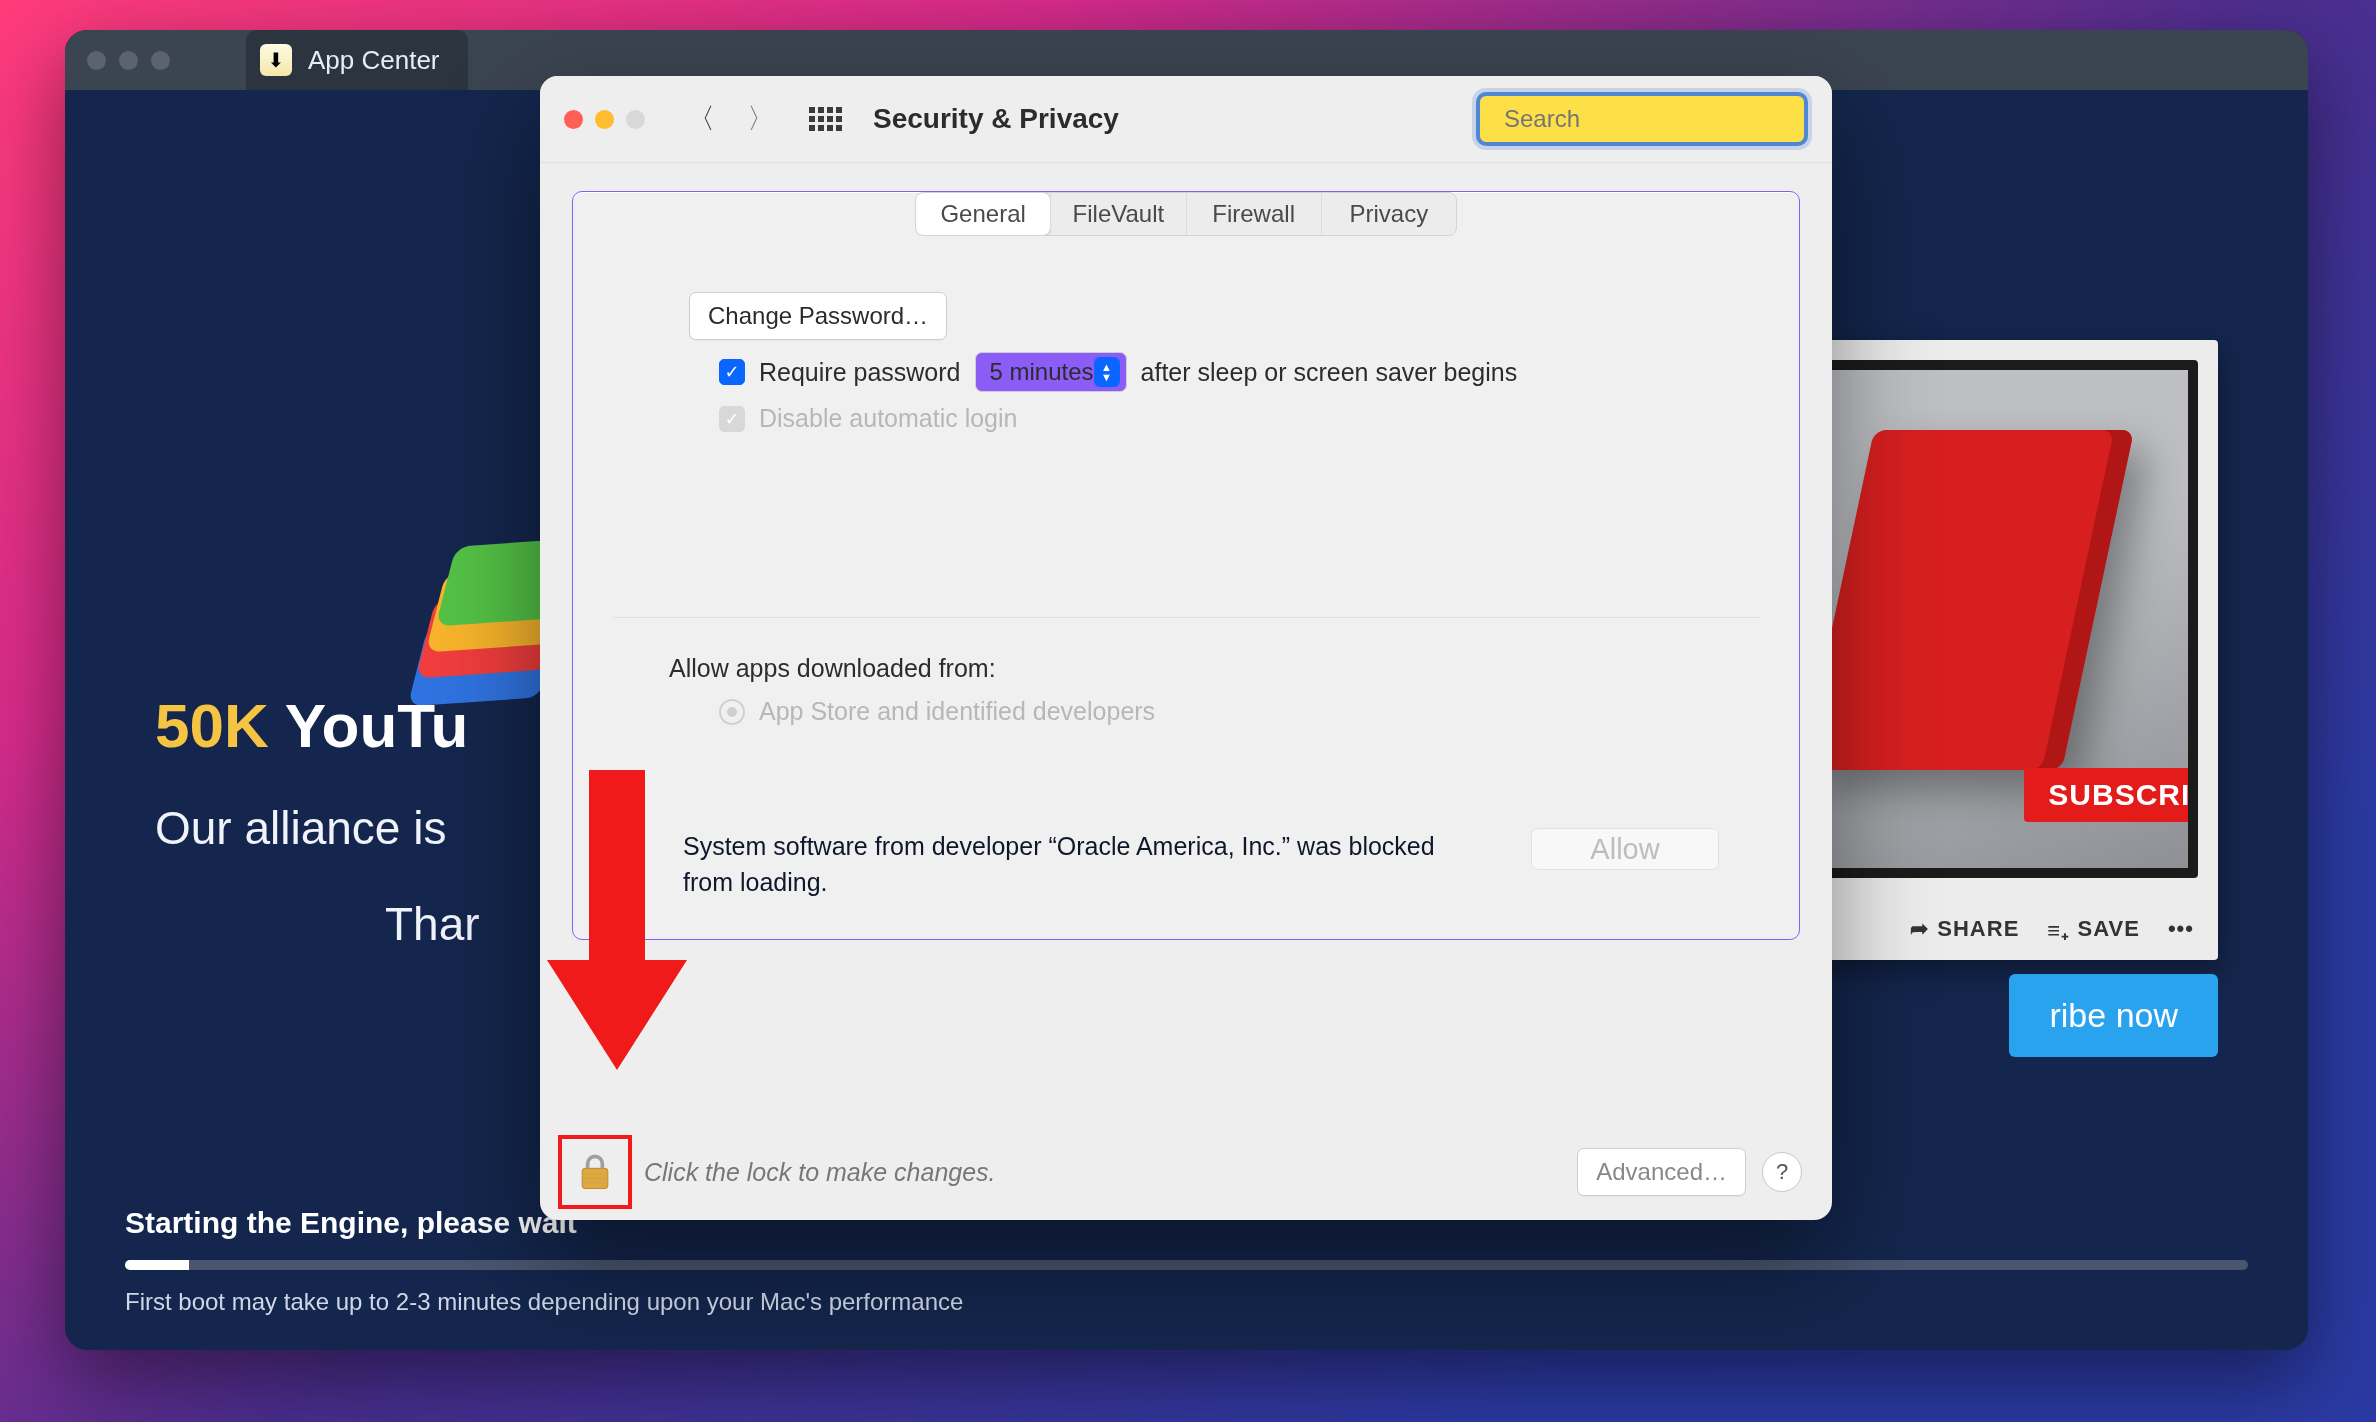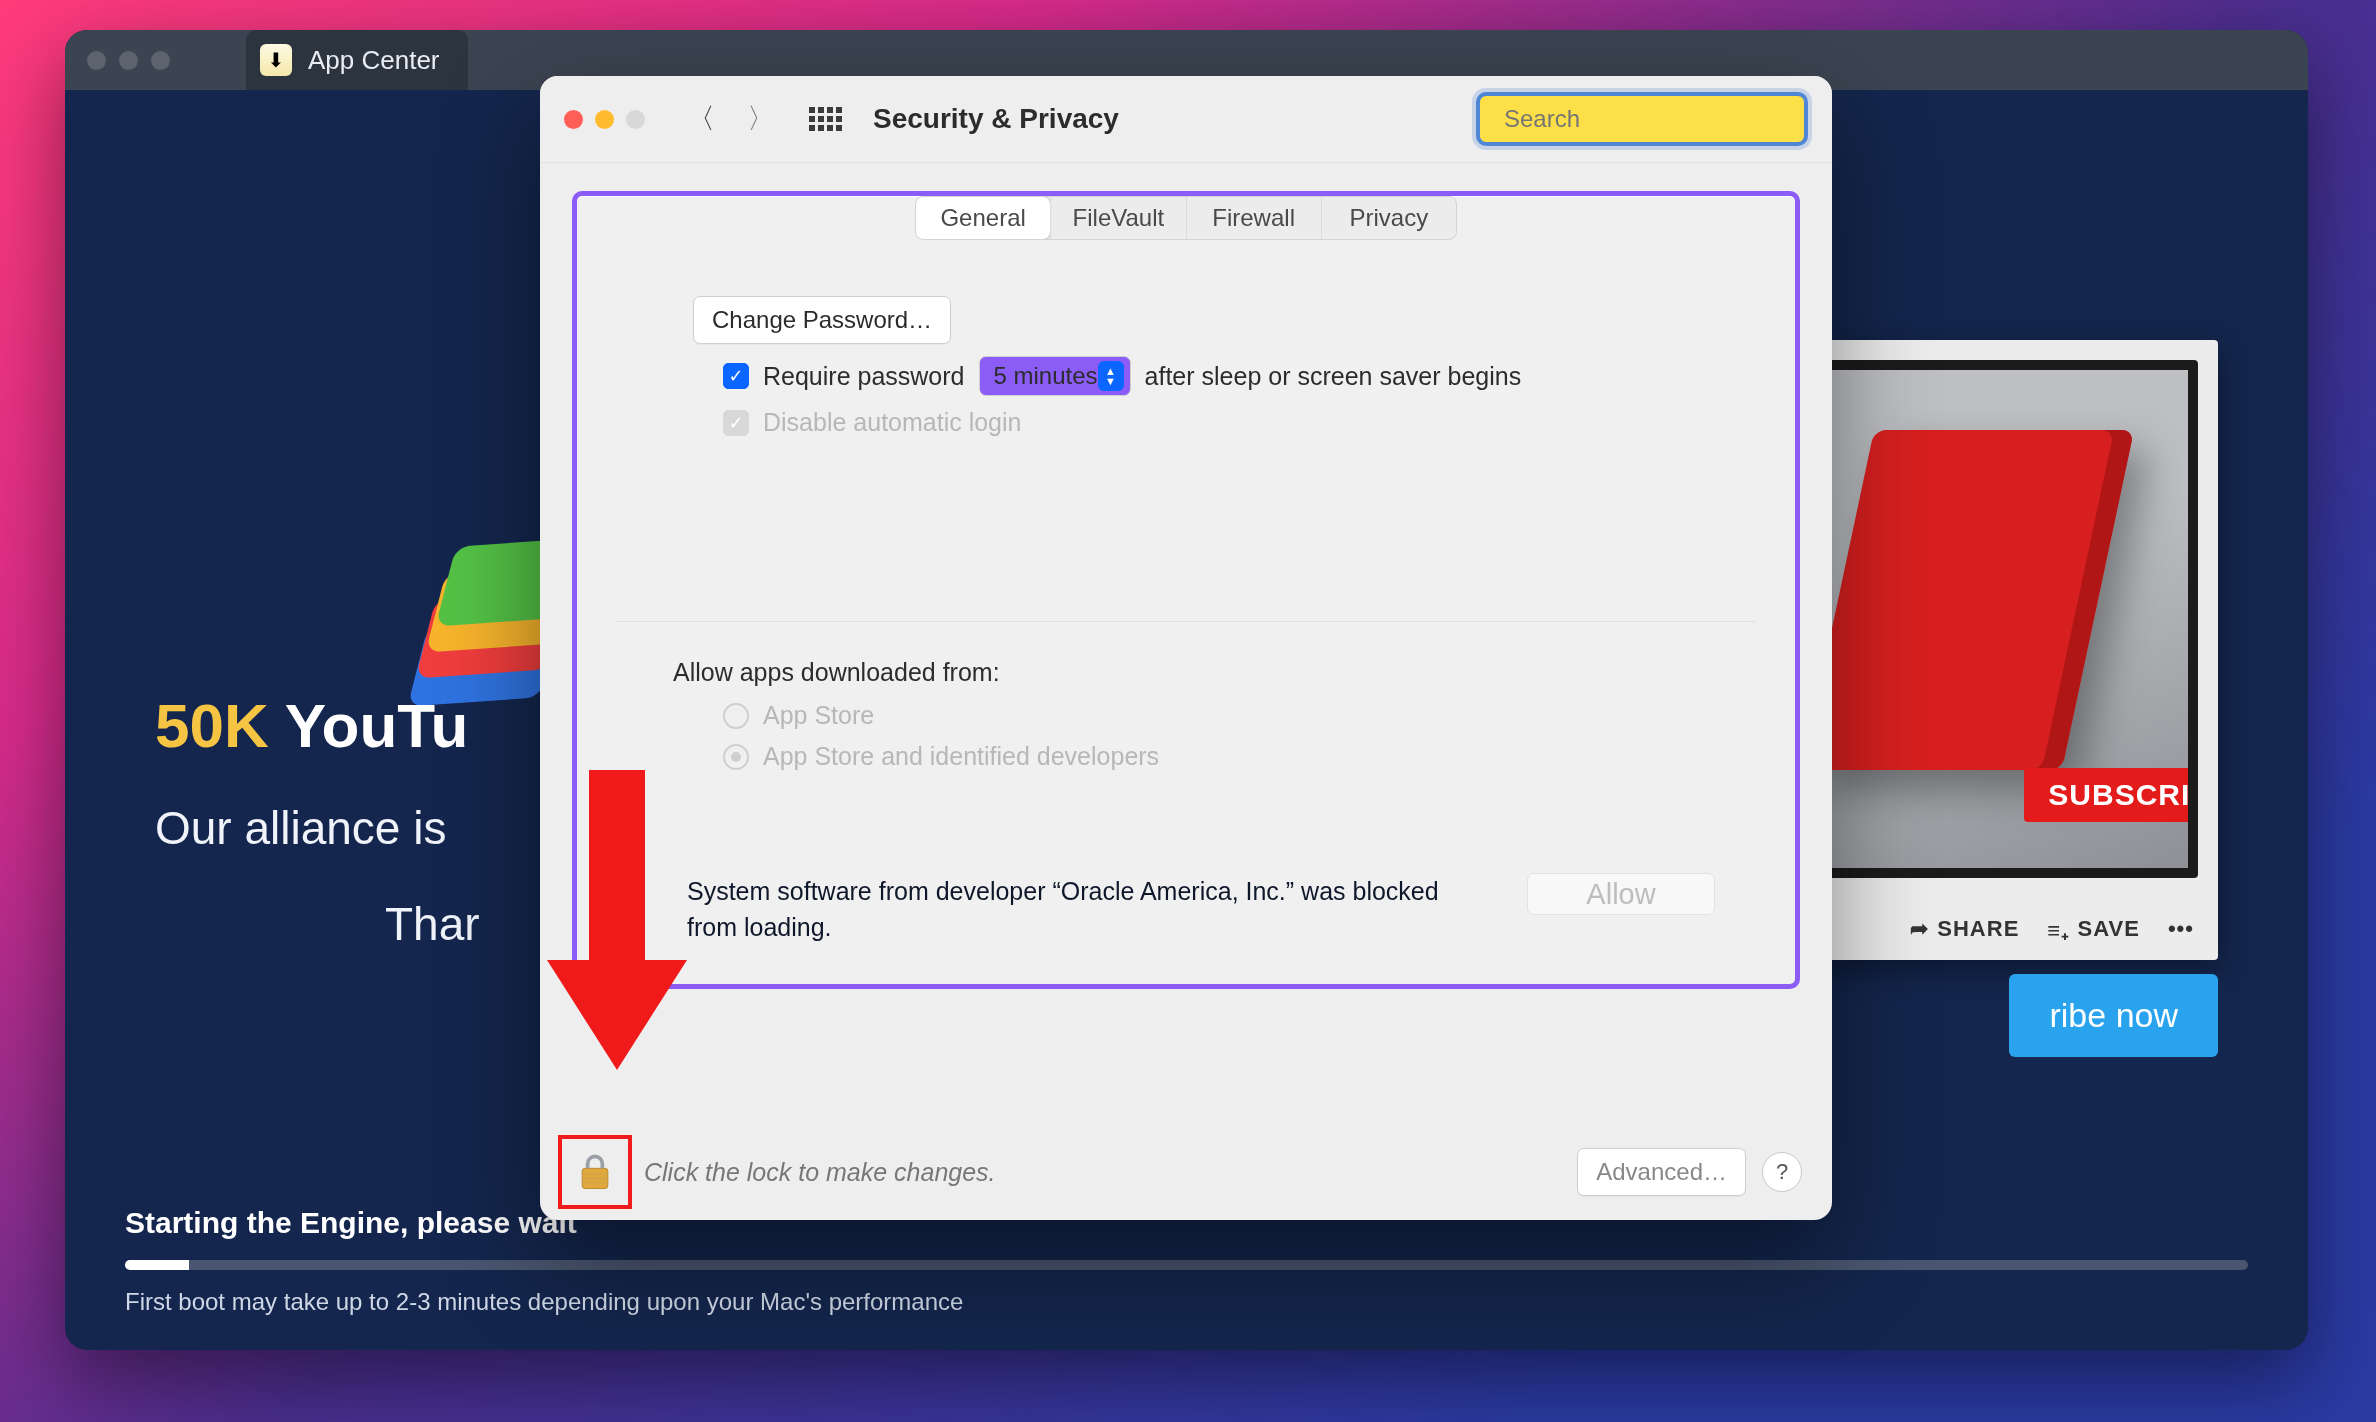--- a/index.html
+++ b/index.html
@@ -183,21 +183,21 @@
     border:none; outline:none; font-size:24px; color:#6f6f6f; flex:1; background:transparent;
   }
 
   .prefs-body {
     flex:1; position:relative;
     padding:28px 32px 0 32px;
   }
 
   .inner-panel {
     background:#f0f0f0;
-    border:5px solid #8b5cf6;
+    border:1px solid #8b5cf6;
     border-radius:10px;
     box-shadow: inset 0 1px 0 #fff;
     padding-bottom: 30px;
   }
 
   .segmented {
     margin: -18px auto 24px auto;
     width:540px; height:42px;
     display:flex;
     background:#ececec;
@@ -429,24 +429,20 @@
           <span class="disabled-text">Disable automatic login</span>
         </div>
       </div>
 
       <div style="height:130px"></div>
       <div class="divider"></div>
 
       <div class="section" style="padding-top:4px">
         <div style="margin-left:-14px; margin-bottom:14px">Allow apps downloaded from:</div>
         <div class="row" style="margin-left:36px">
-          <div class="radio"></div>
-          <span class="radio-label">App Store</span>
-        </div>
-        <div class="row" style="margin-left:36px">
           <div class="radio selected"></div>
           <span class="radio-label">App Store and identified developers</span>
         </div>
       </div>
 
       <div style="height:50px"></div>
       <div class="blocked-row">
         <div class="blocked-text">System software from developer “Oracle America, Inc.” was blocked from loading.</div>
         <div class="allow-btn">Allow</div>
       </div>

